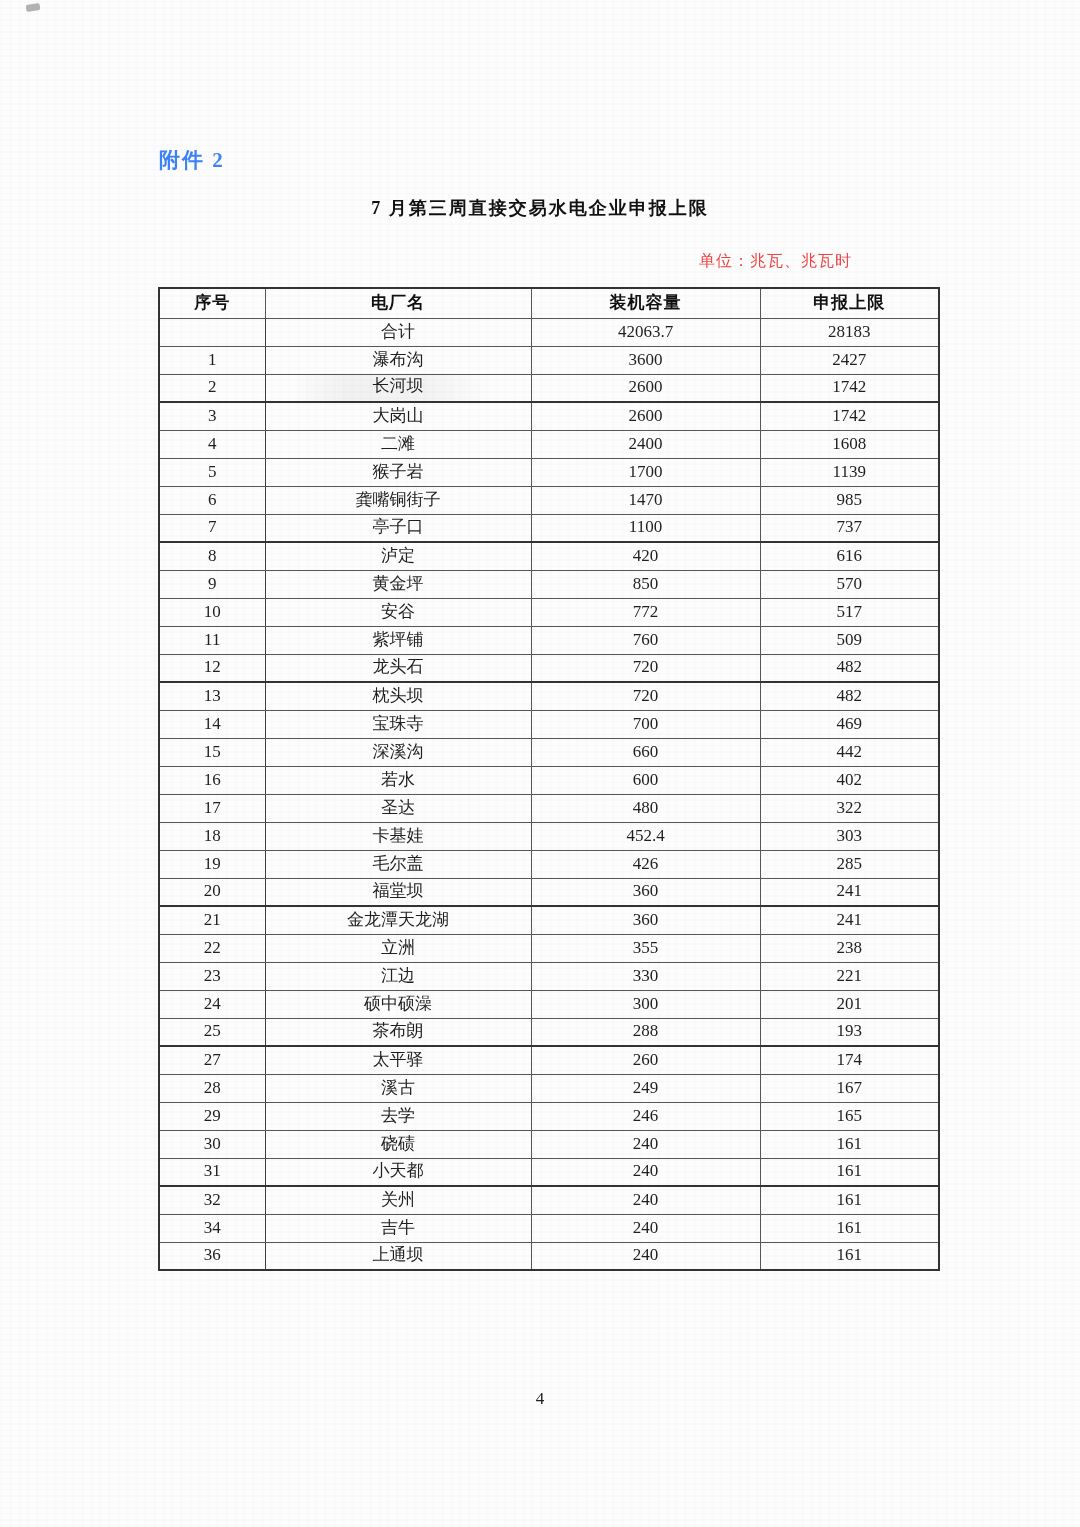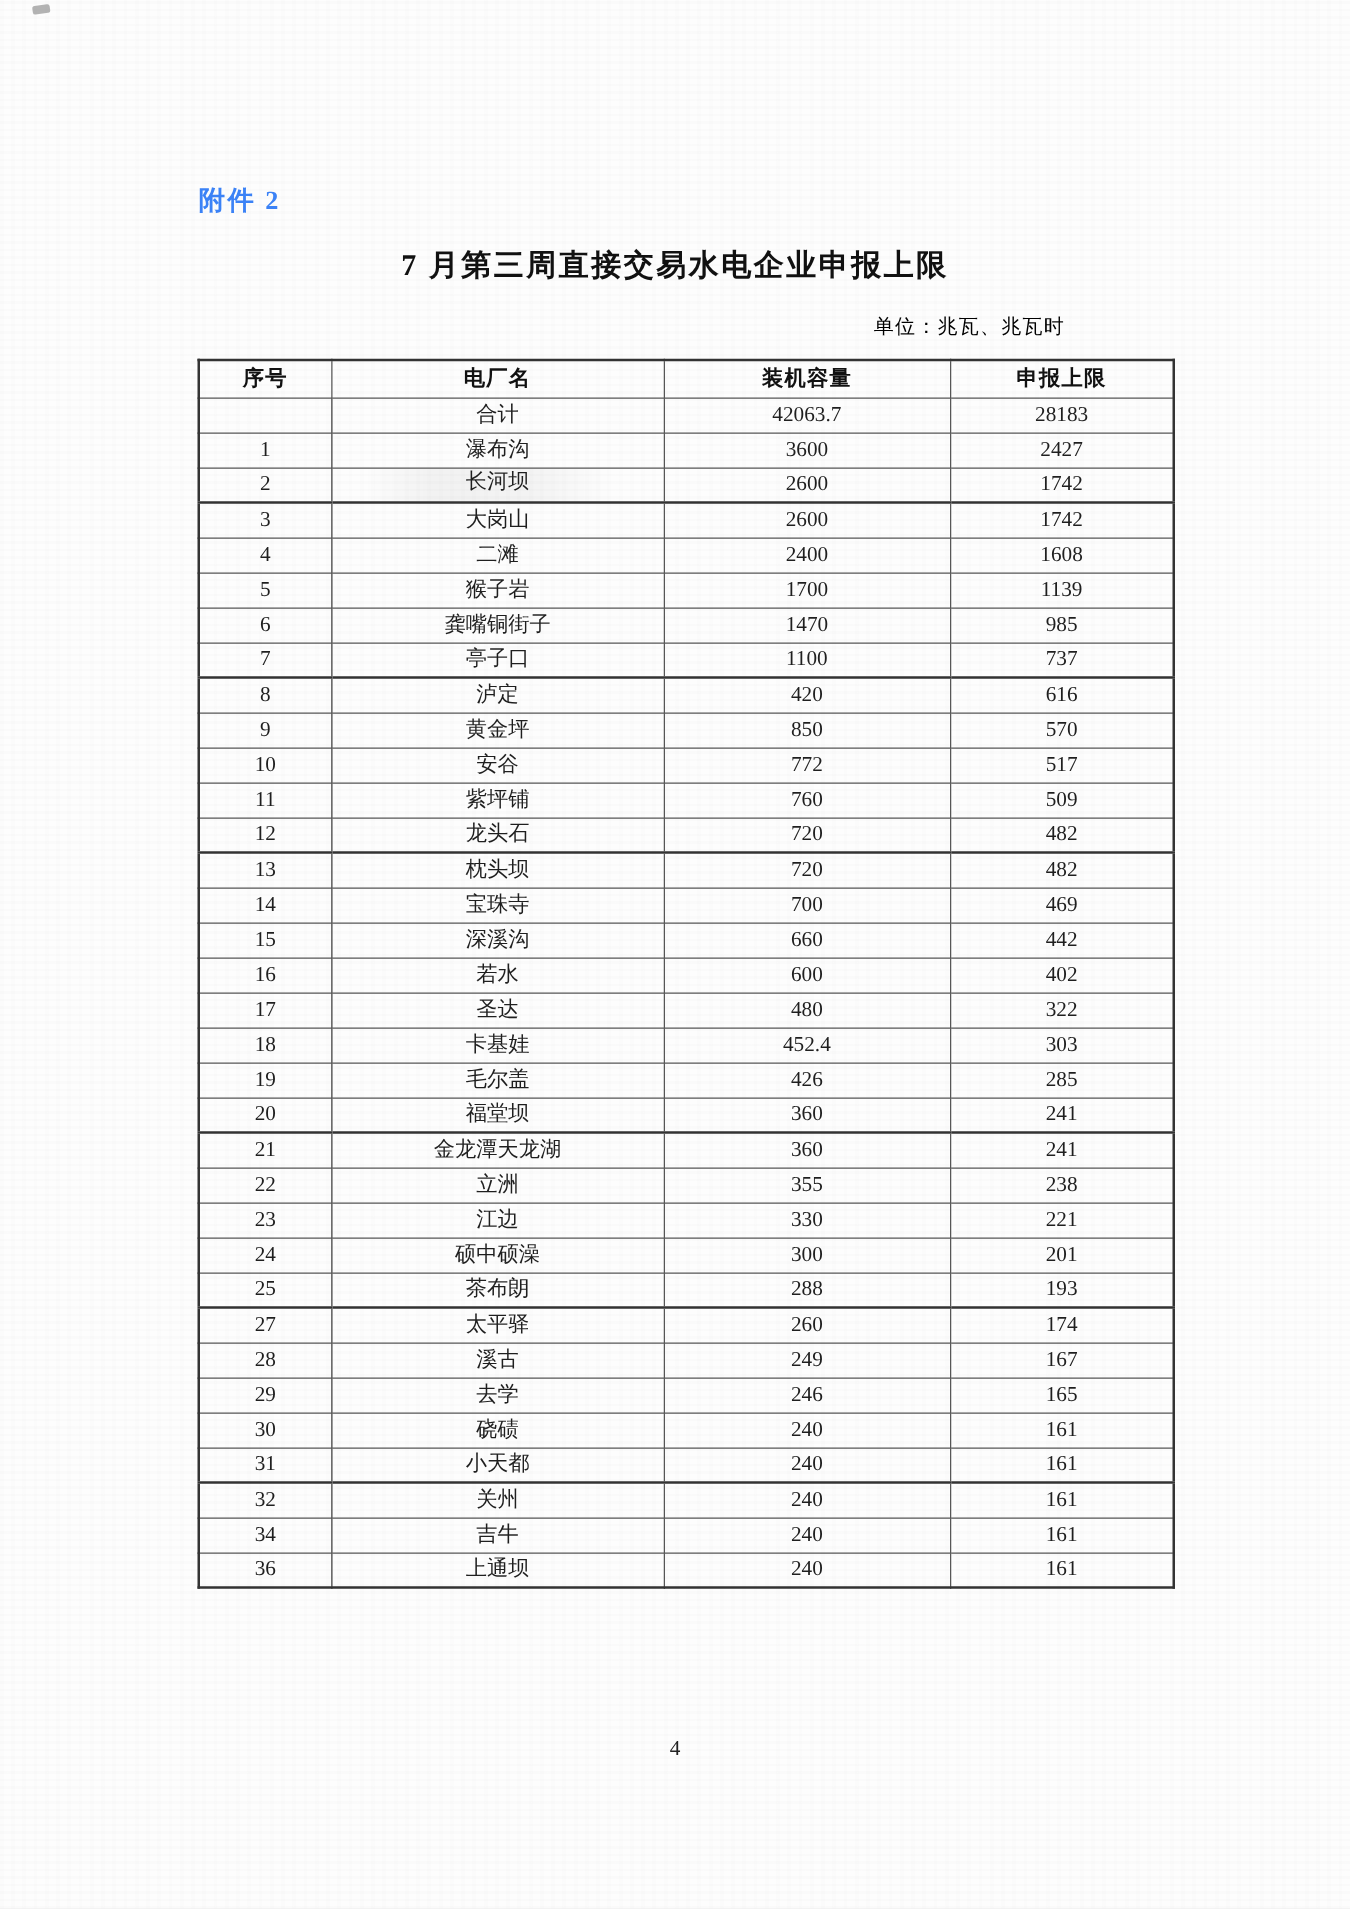--- a/index.html
+++ b/index.html
@@ -32,27 +32,27 @@
   }
   .attachment {
     position: absolute; left: 159px; top: 134px;
     font-size: 21px; font-weight: 600; letter-spacing: 2px;
     color: #3b82f6;
     margin-top: 12px;
   }
   .title {
     position: absolute; top: 196px; left: 0; width: 100%;
     text-align: center;
-    font-size: 24px; font-weight: bold; letter-spacing: 2px;
+    font-size: 18px; font-weight: bold; letter-spacing: 2px;
     color: #111;
   }
   .unit-note {
     position: absolute; top: 251px; left: 158px; width: 780px;
     text-align: right; padding-right: 86px;
-    font-size: 16px; color: #000000; letter-spacing: 1px;
+    font-size: 16px; color: #ef4444; letter-spacing: 1px;
   }
   table.data-table {
     position: absolute; left: 158px; top: 287px;
     width: 780px;
     border-collapse: collapse;
     table-layout: fixed;
     font-size: 17px;
   }
   table.data-table col.c-no    { width: 106px; }
   table.data-table col.c-name  { width: 266px; }

